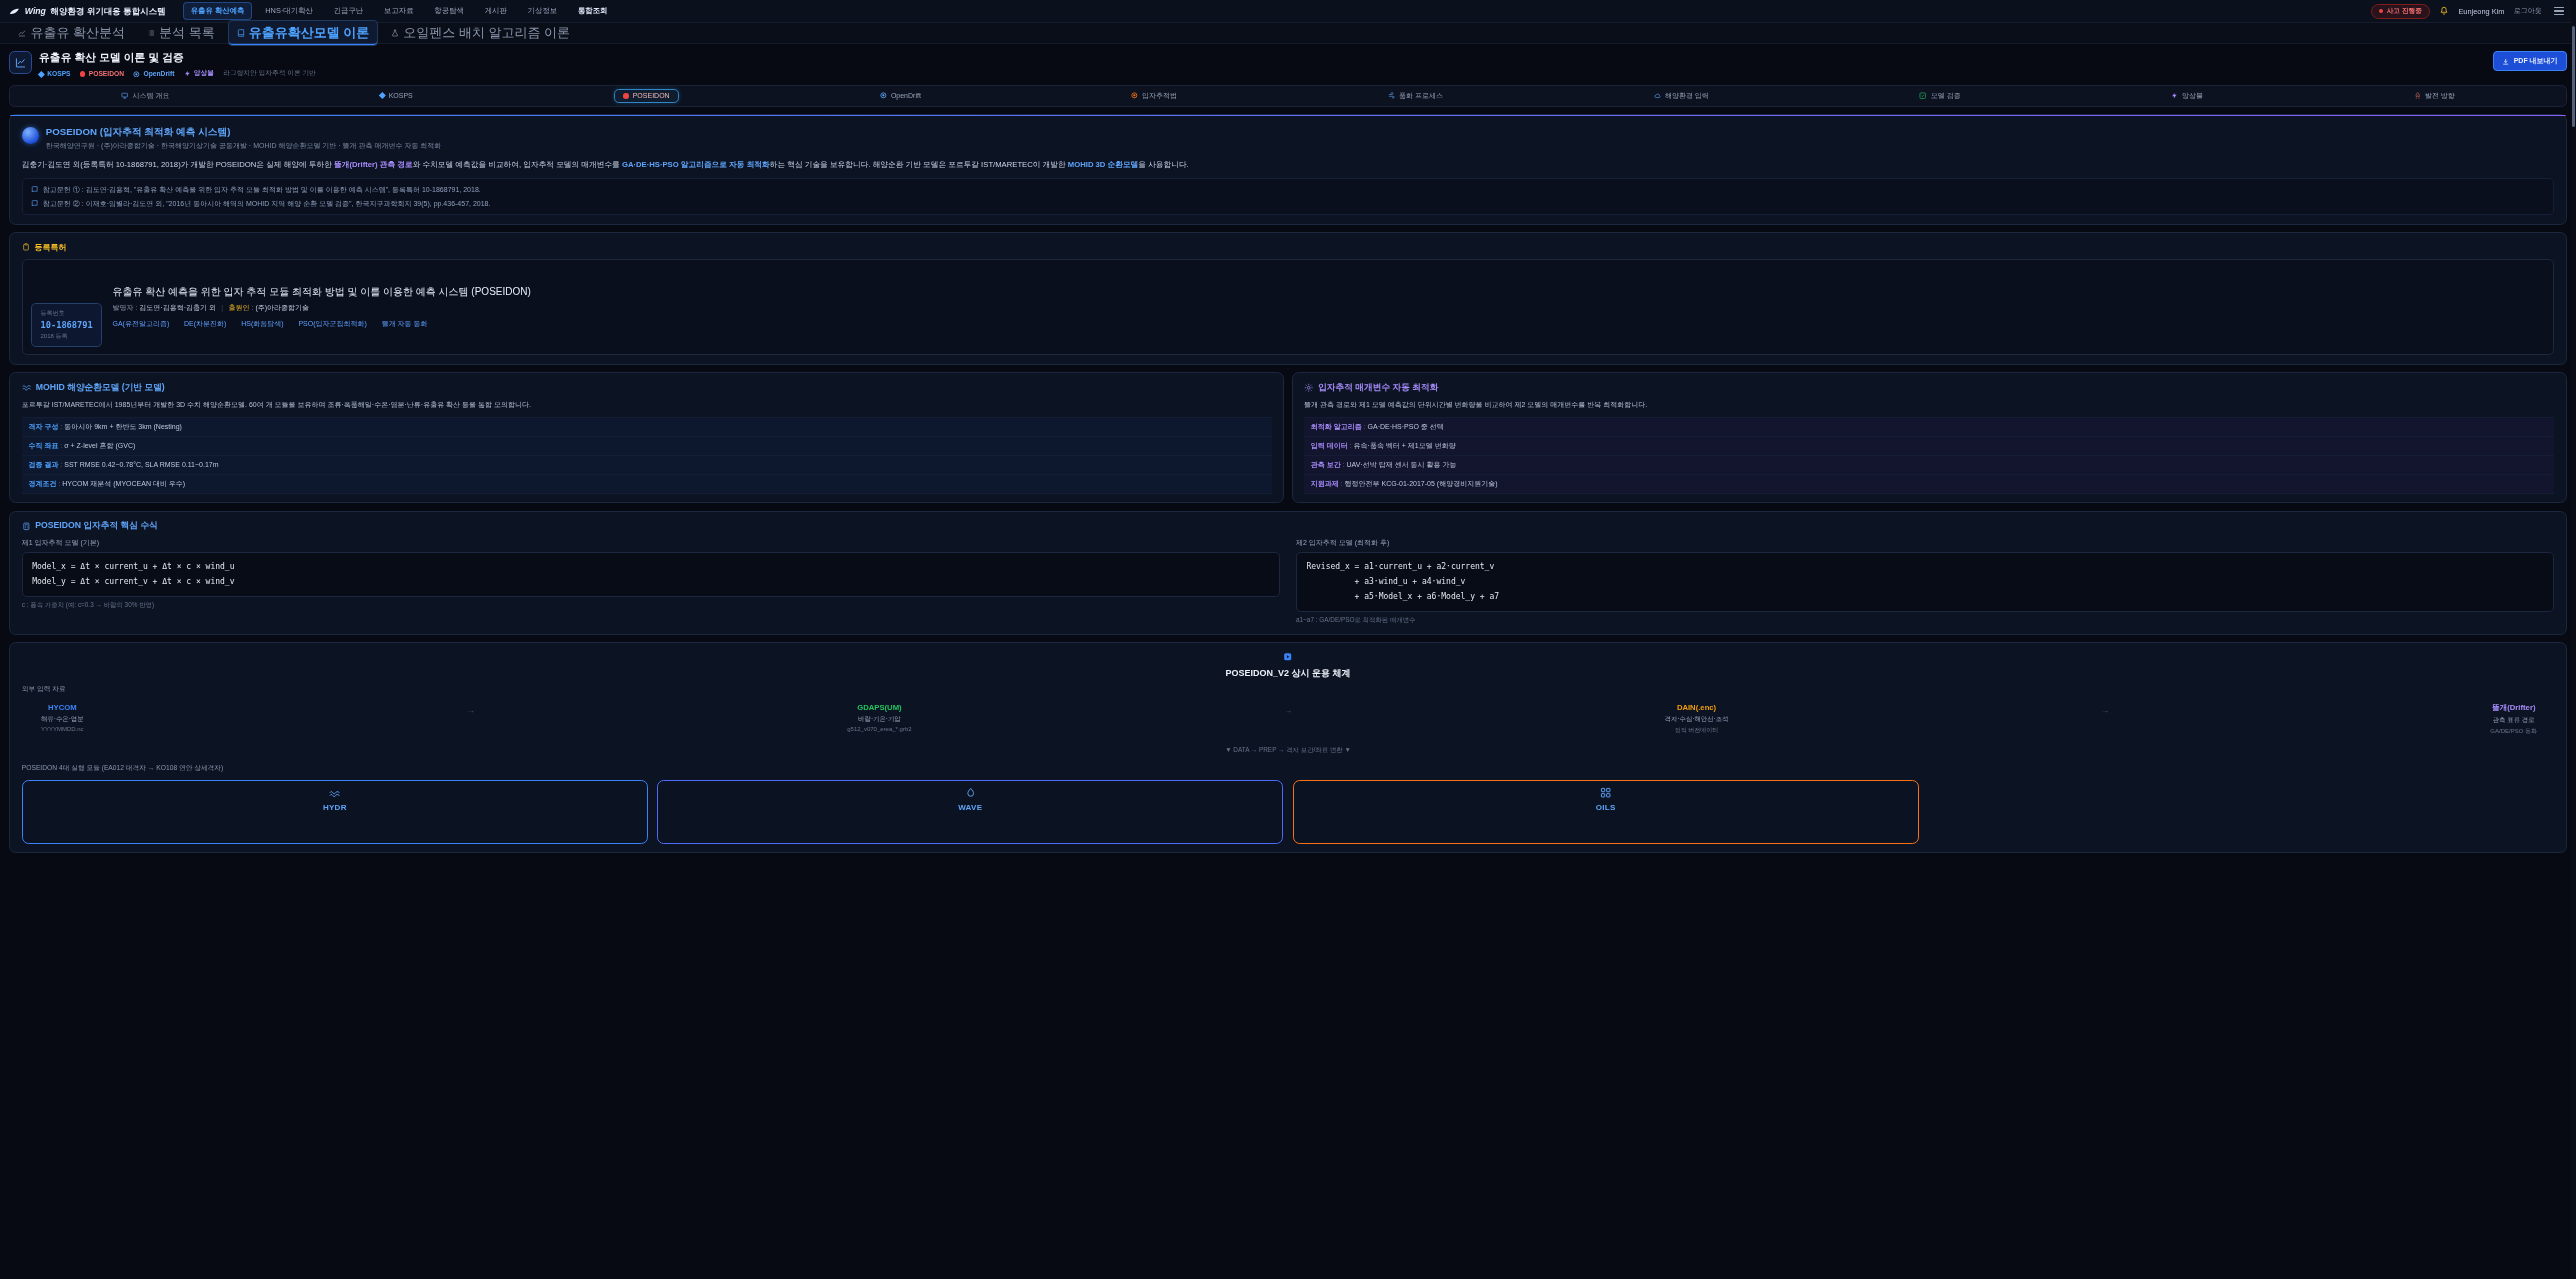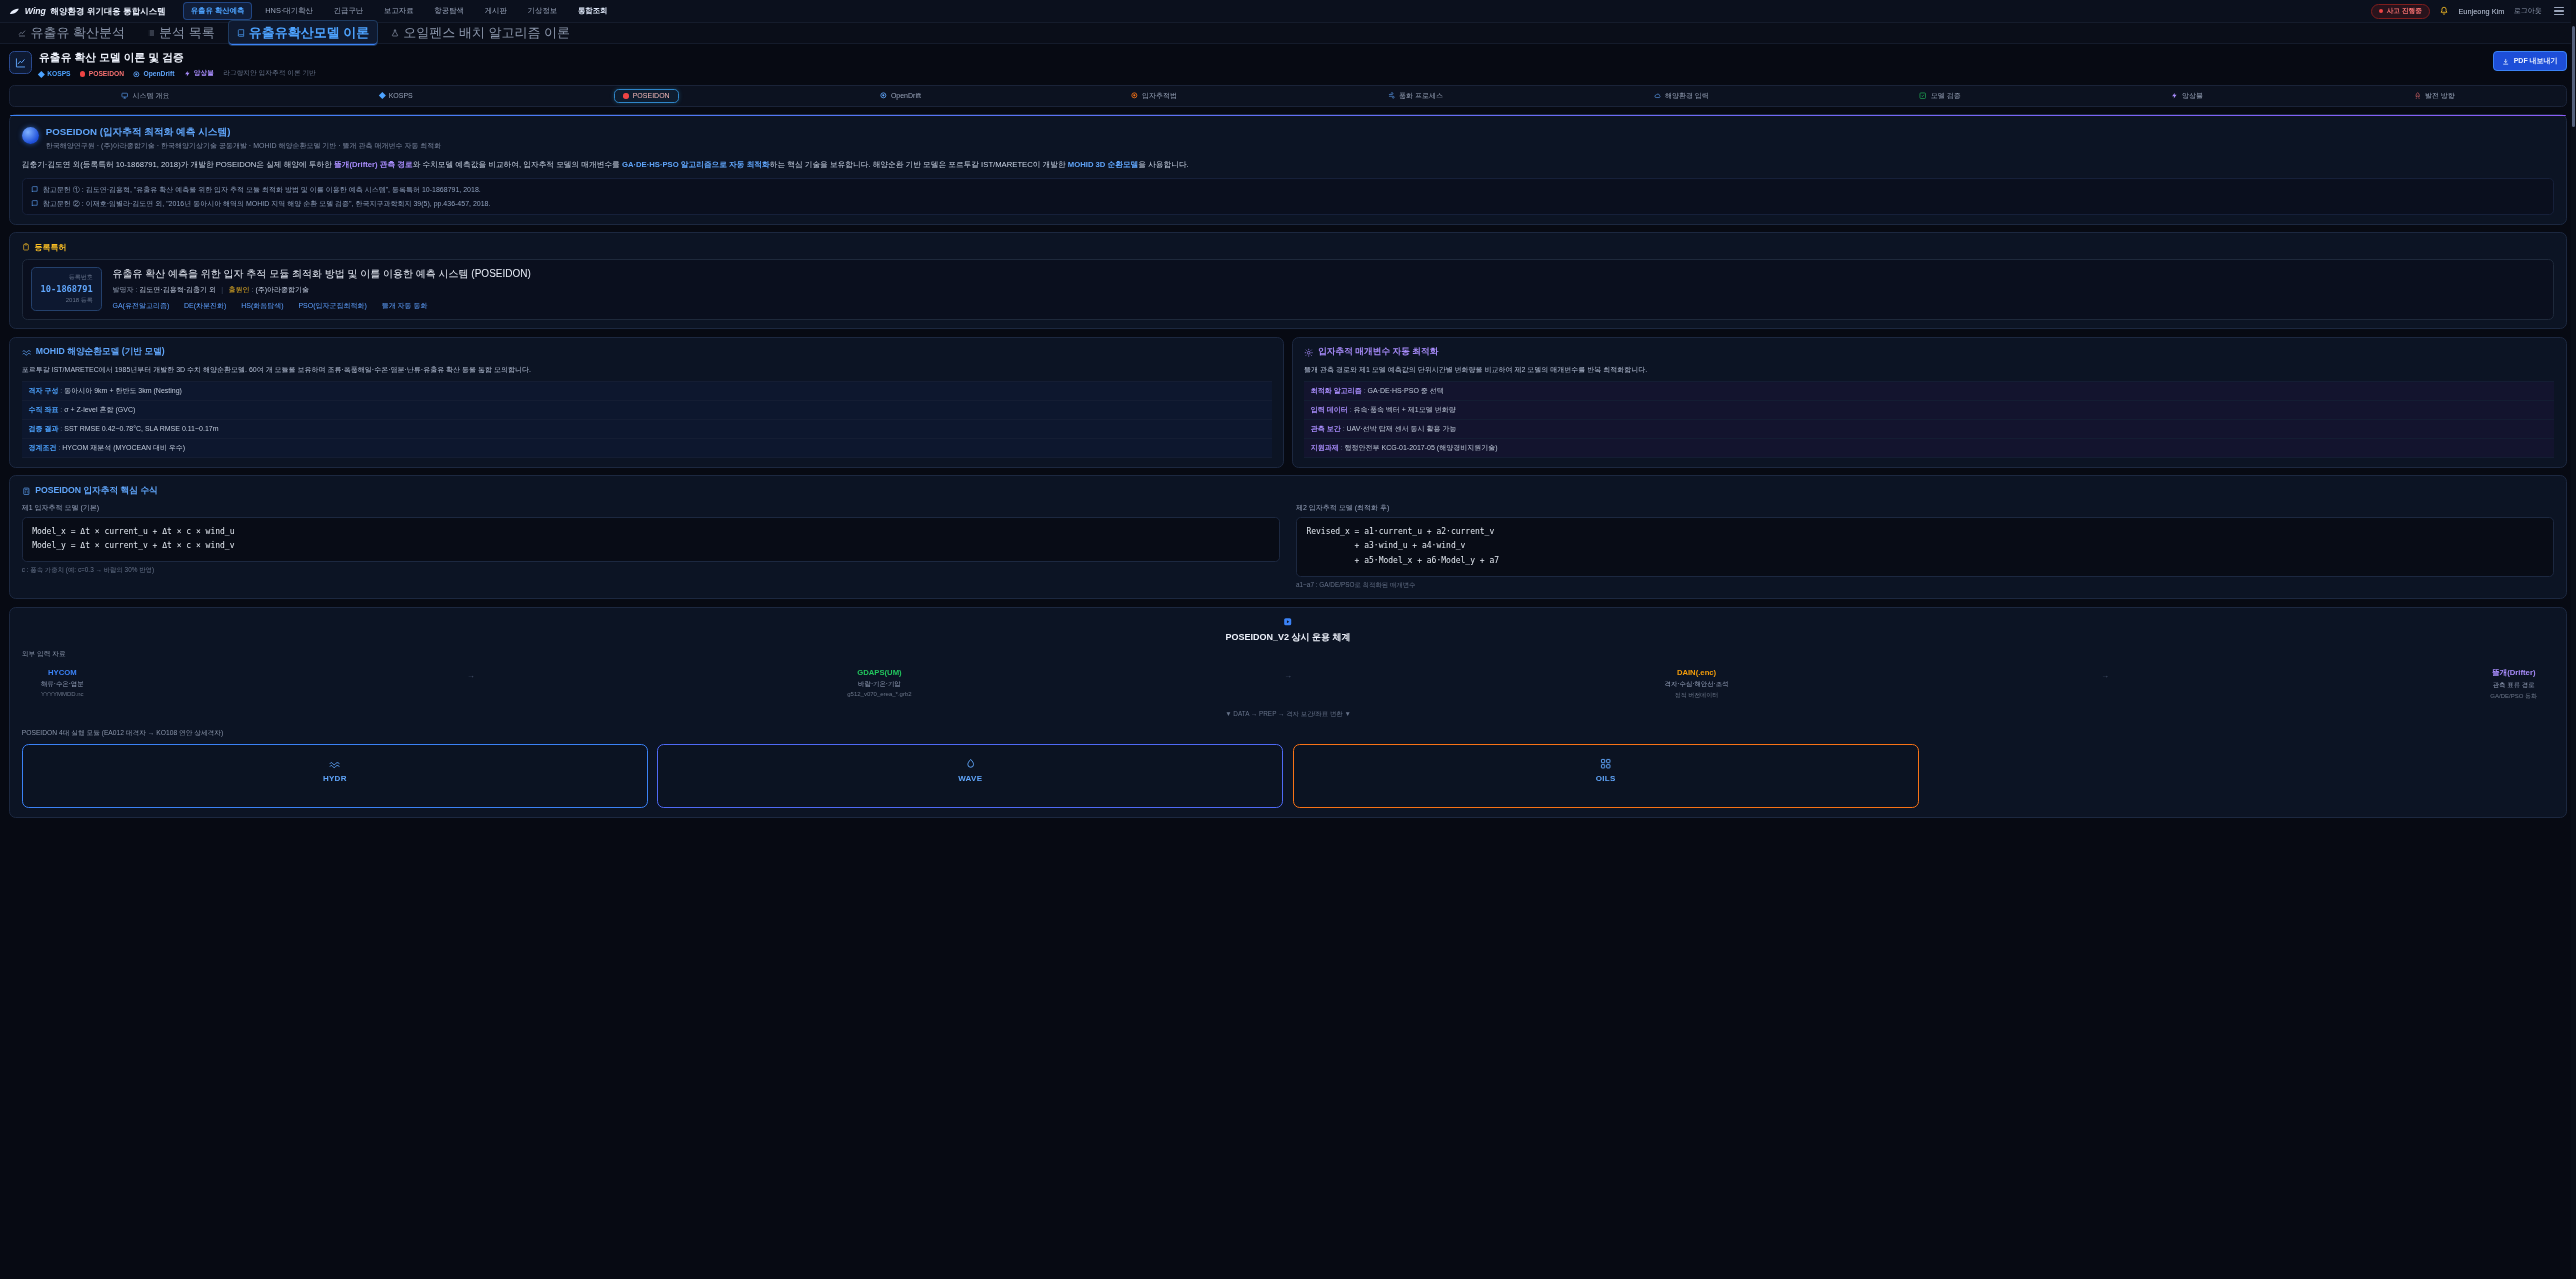--- a/index.html
+++ b/index.html
@@ -124,21 +124,21 @@
   .hl-purple { color:#a78bfa; font-weight:700; }
   .hl-blue { color:#60a5fa; font-weight:700; }
   .refs { background:#0a0f1e; border:0.7px solid #16203a; border-radius:4.7px; padding:5.4px 8px; display:flex; flex-direction:column; gap:4px; }
   .ref-line { display:flex; align-items:center; gap:4.7px; color:#8fa0bd; font-size:7px; }
 
   
   .patent-header { display:flex; align-items:center; gap:4.7px; color:#fbbf24; font-weight:700; font-size:8px; margin-bottom:6px; }
   .patent-box { background:#0a0f1e; border:0.7px solid #1e293b; border-radius:5.4px; padding:7.4px 8.7px; display:flex; gap:10.7px; align-items:center; }
   .patent-no {
     background:#0d1830; border:0.7px solid #24406b; border-radius:4.7px;
-    padding:4.7px 8px; text-align:right; flex:none; min-width:64px;
+    padding:4.7px 8px; text-align:left; flex:none; min-width:64px;margin-top:36px;
   }
   .patent-no .lbl { color:#67738a; font-size:6px; }
   .patent-no .num { color:#60a5fa; font-weight:700; font-size:8.7px; font-family:"DejaVu Sans Mono", monospace; margin:2px 0; }
   .patent-no .yr { color:#67738a; font-size:6px; }
   .patent-title { color:#e8edf7; font-weight:400; font-size:10px; }
   .patent-meta { color:#8b96ab; font-size:7px; margin-top:4px; }
   .patent-meta .lab::after { content:" : "; color:#67738a; }
   .patent-meta .lab.amber { color:#fbbf24; }
   .patent-meta .val { color:#c3cde0; }
   .patent-meta .sep { color:#3a455c; margin:0 5.4px; }
@@ -184,21 +184,21 @@
   .source-node .sfile { color:#6b7689; font-size:6px; margin-top:2px; }
   .s-blue .sname { color:#3b82f6; } .s-green .sname { color:#22c55e; }
   .s-orange .sname { color:#f59e0b; } .s-purple .sname { color:#a78bfa; }
   .s-arrow { color:#4a5670; font-size:8px; margin-top:2.7px; }
   .flow-note { text-align:center; color:#67738a; font-size:6.4px; margin:2.7px 0 9.4px; }
   .modules-label { color:#8b96ab; font-size:6.7px; margin-bottom:6.7px; }
   .modules-grid { display:grid; grid-template-columns:repeat(4,1fr); gap:9.4px; }
   .module-box {
     height:64px; border-radius:6.7px; background:#0b1322;
     border:1px solid #3b82f6; display:flex; flex-direction:column;
-    align-items:center; padding-top:13px; gap:4.7px;
+    align-items:center; padding-top:6px; gap:4.7px;
   }
   .module-box .mname { color:#60a5fa; font-weight:700; font-size:8px; letter-spacing:0.3px; }
   .module-box.m-0 { border-color:#3b82f6; }
   .module-box.m-1 { border-color:#4f6af6; }
   .module-box.m-2 { border-color:#22c55e; }
   .module-box.m-3 { border-color:#f97316; }
   .micon { color:#60a5fa; }
 
   
   .scrollbar-track { position:fixed; top:0; right:0; width:4.7px; height:100%; background:#0a0d16; }

